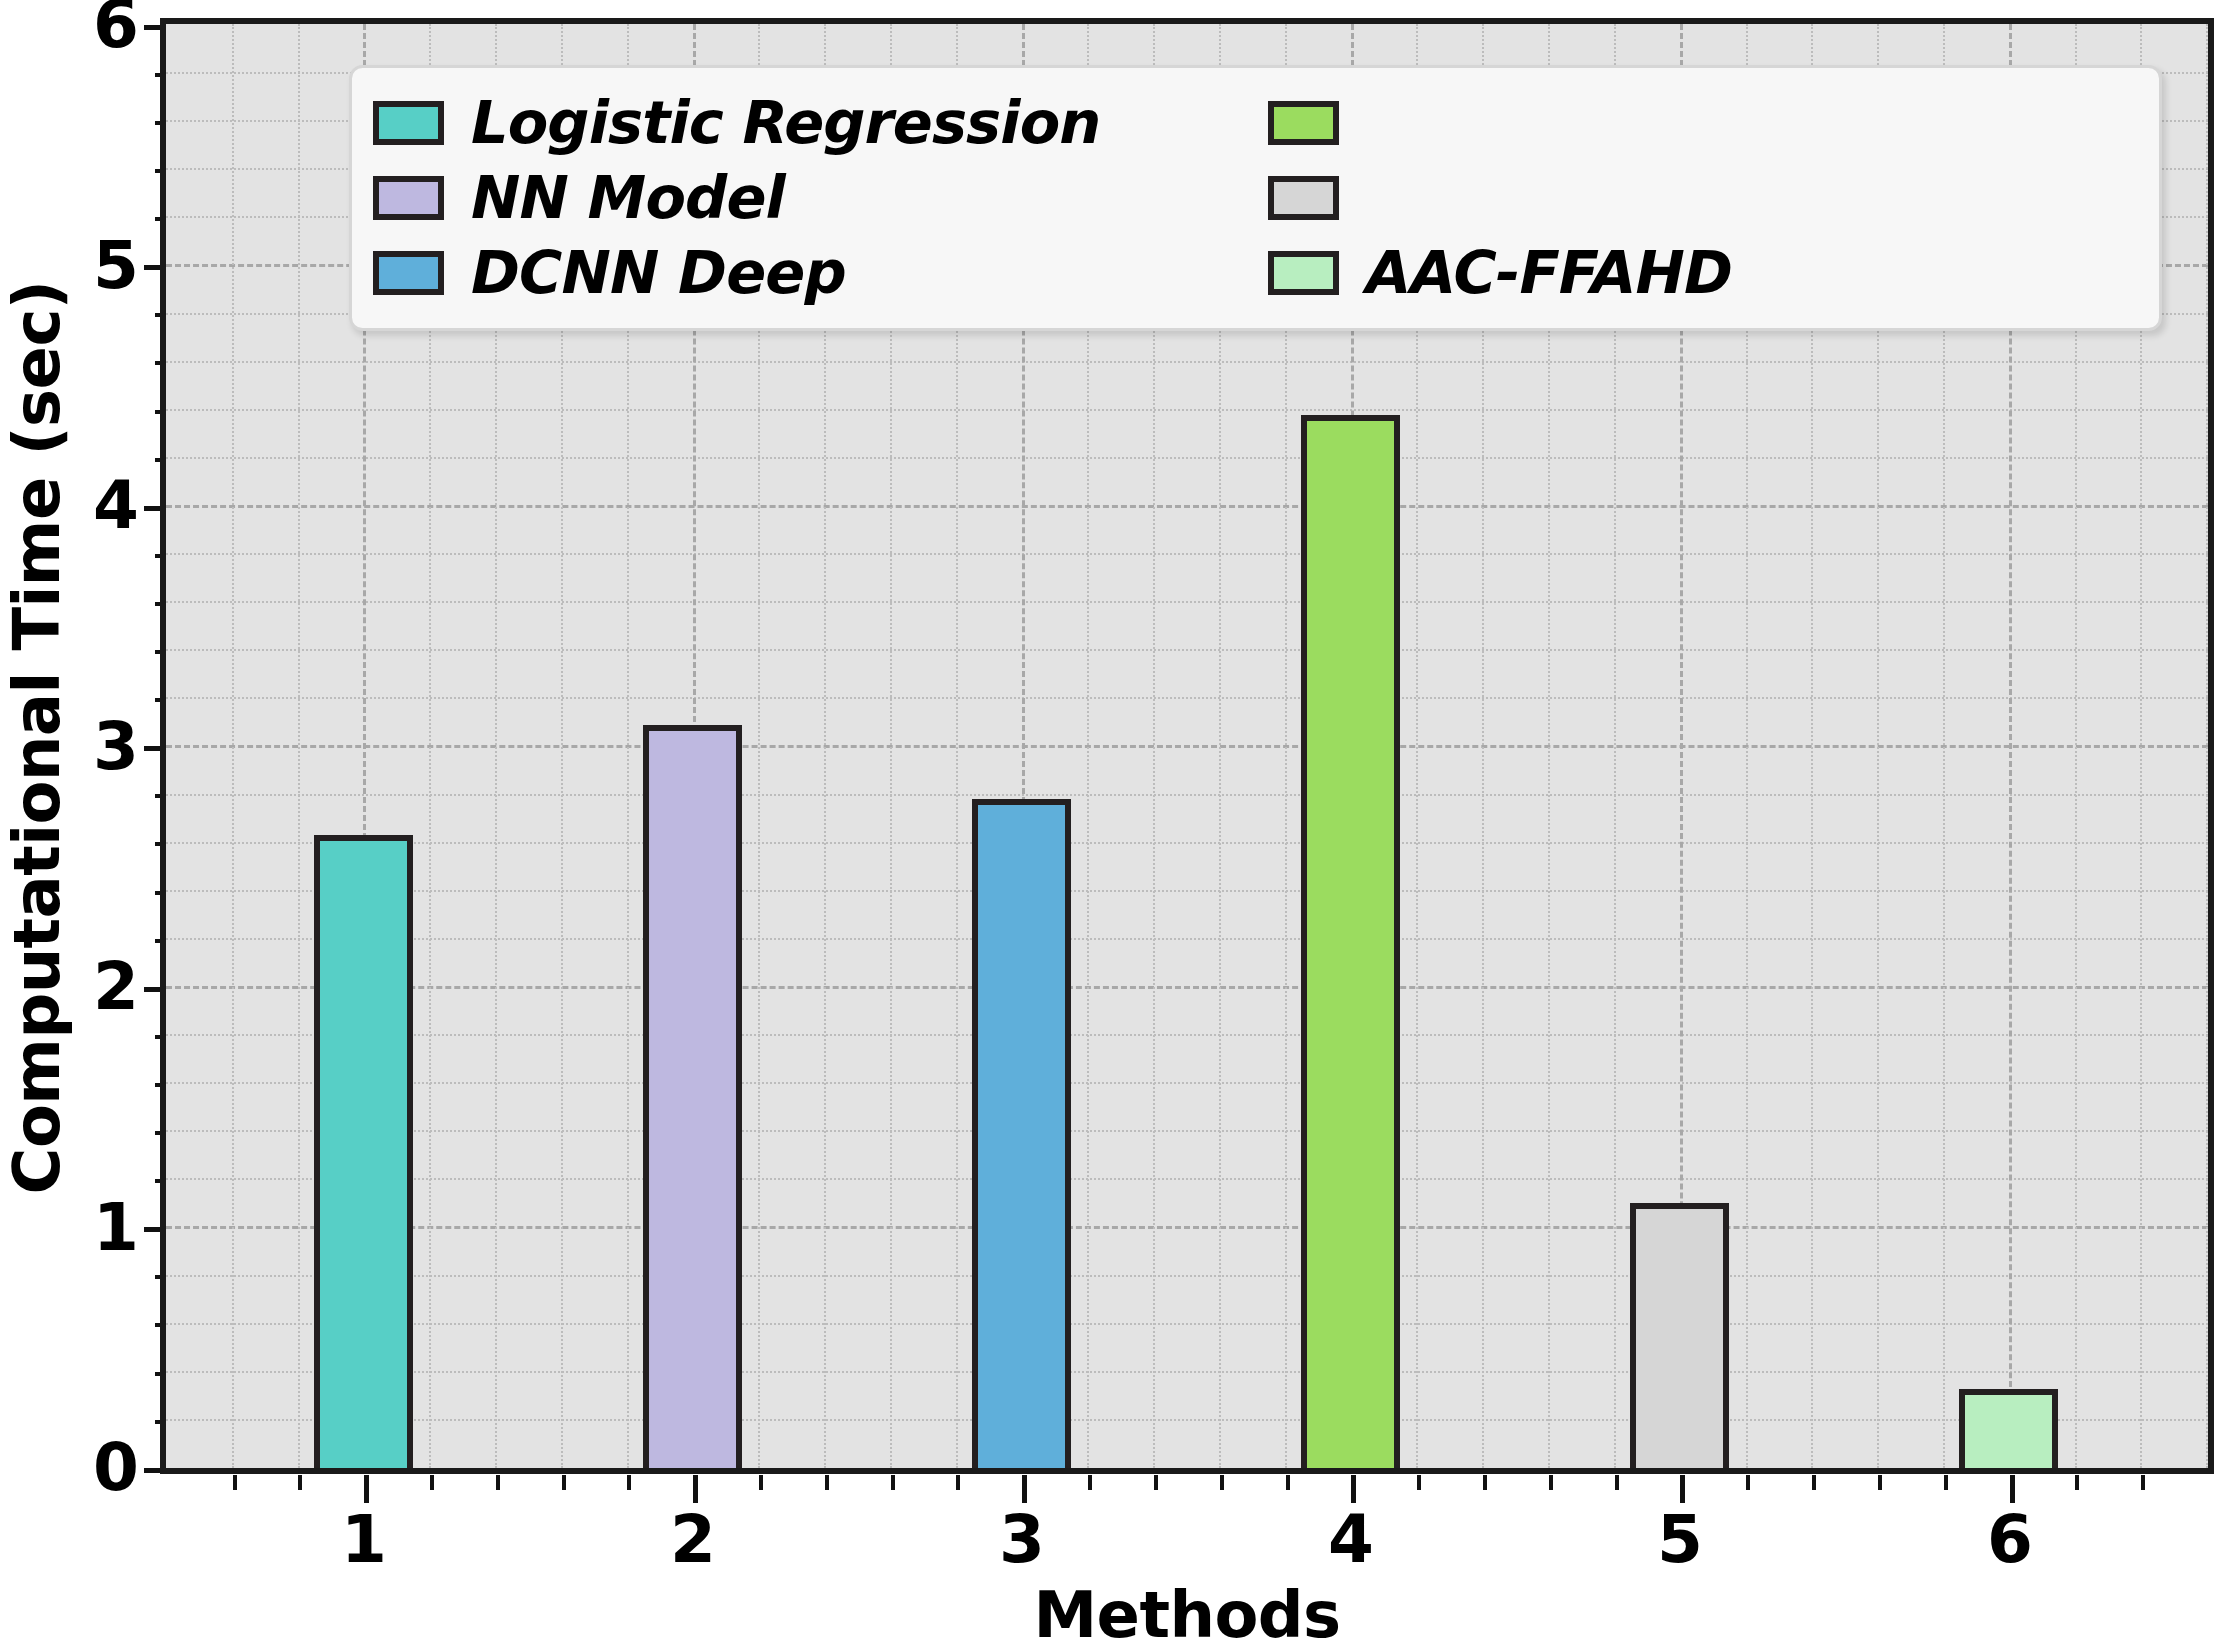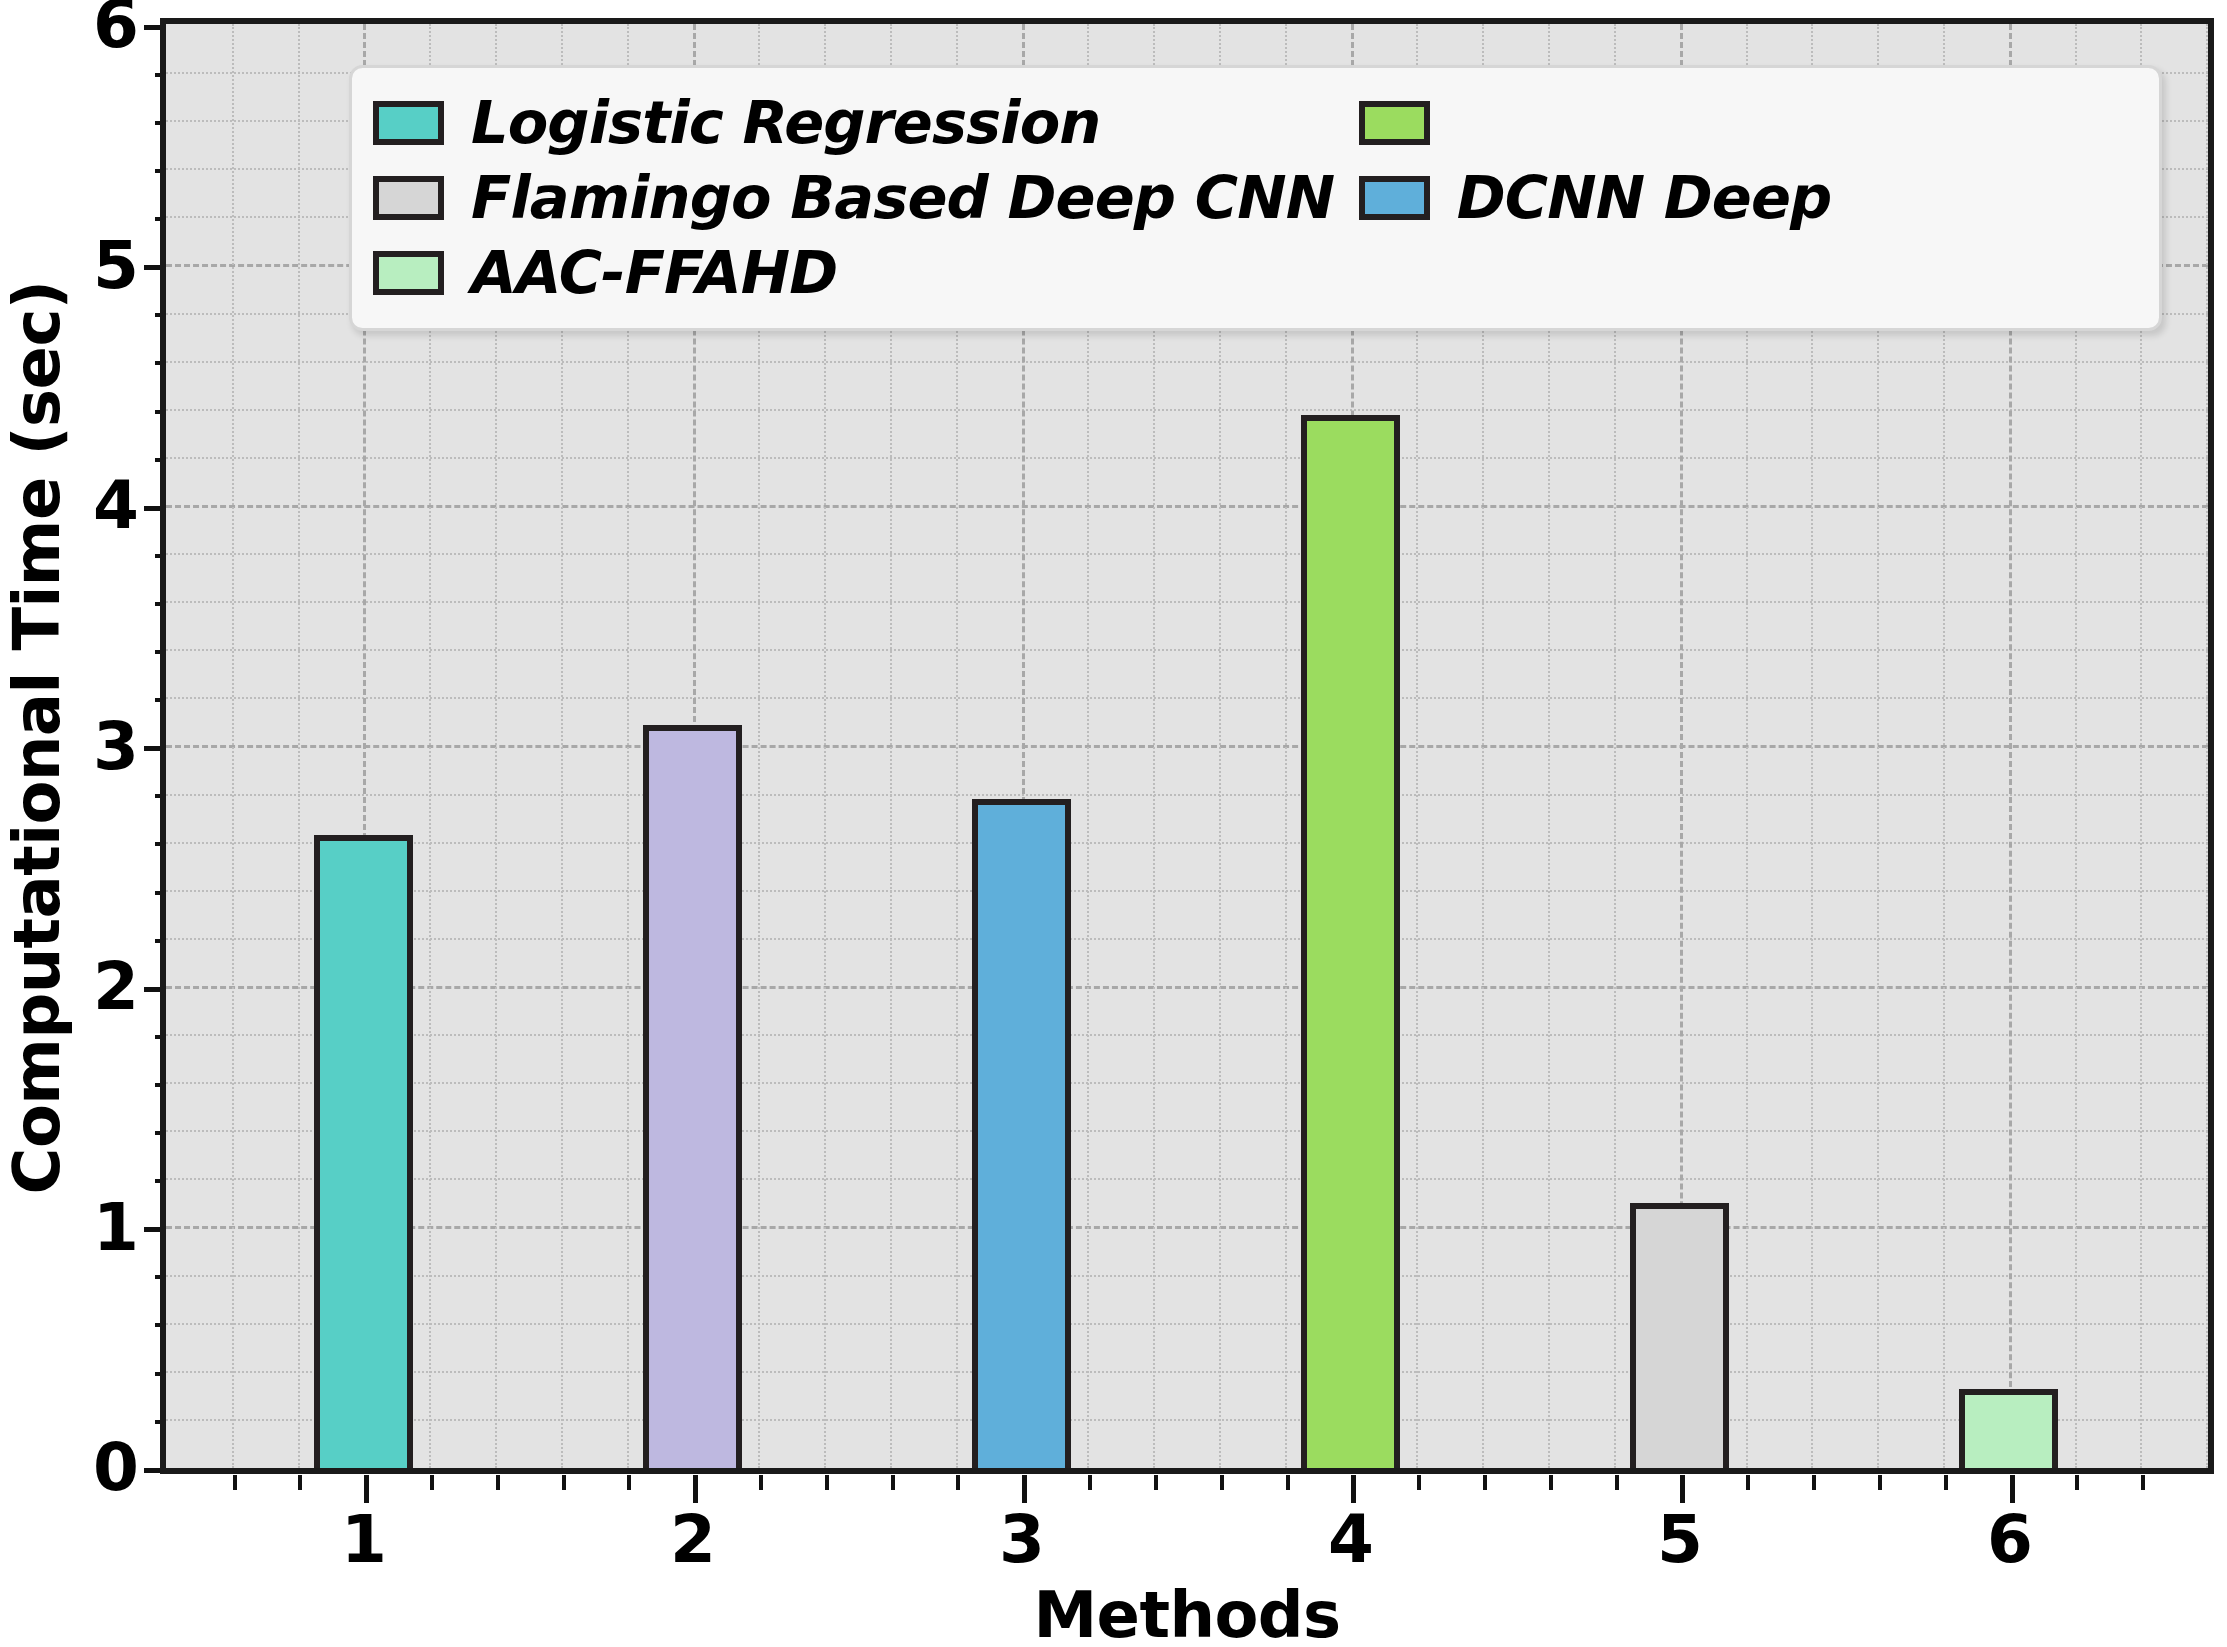--- a/index.html
+++ b/index.html
@@ -364,22 +364,25 @@
 
   <div id="legend">
       <div class="legend-item">
         <span class="legend-swatch" style="background: rgb(87, 207, 198);"></span>
         <span class="legend-text">Logistic Regression</span>
       </div>
       <div class="legend-item">
         <span class="legend-swatch" style="background: rgb(155, 220, 95);"></span>
       </div>
       <div class="legend-item">
+        <span class="legend-swatch" style="background: rgb(190, 184, 224);"></span>
+        <span class="legend-text">NN Model</span>
+      </div>
+      <div class="legend-item">
         <span class="legend-swatch" style="background: rgb(214, 214, 214);"></span>
-        <span class="legend-text">Flamingo Based Deep CNN</span>
       </div>
       <div class="legend-item">
         <span class="legend-swatch" style="background: rgb(95, 175, 218);"></span>
         <span class="legend-text">DCNN Deep</span>
       </div>
       <div class="legend-item">
         <span class="legend-swatch" style="background: rgb(184, 238, 192);"></span>
         <span class="legend-text">AAC-FFAHD</span>
       </div>
     </div>

